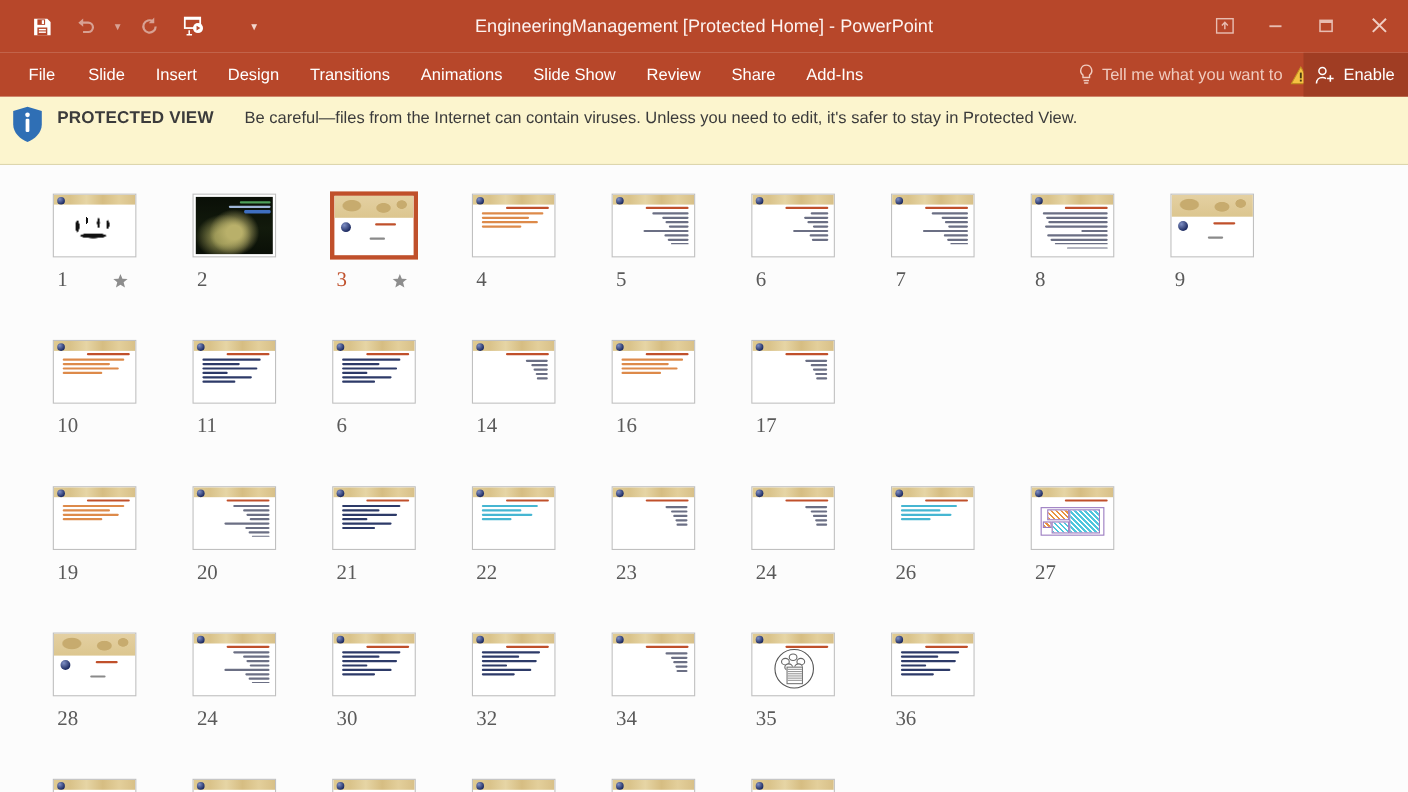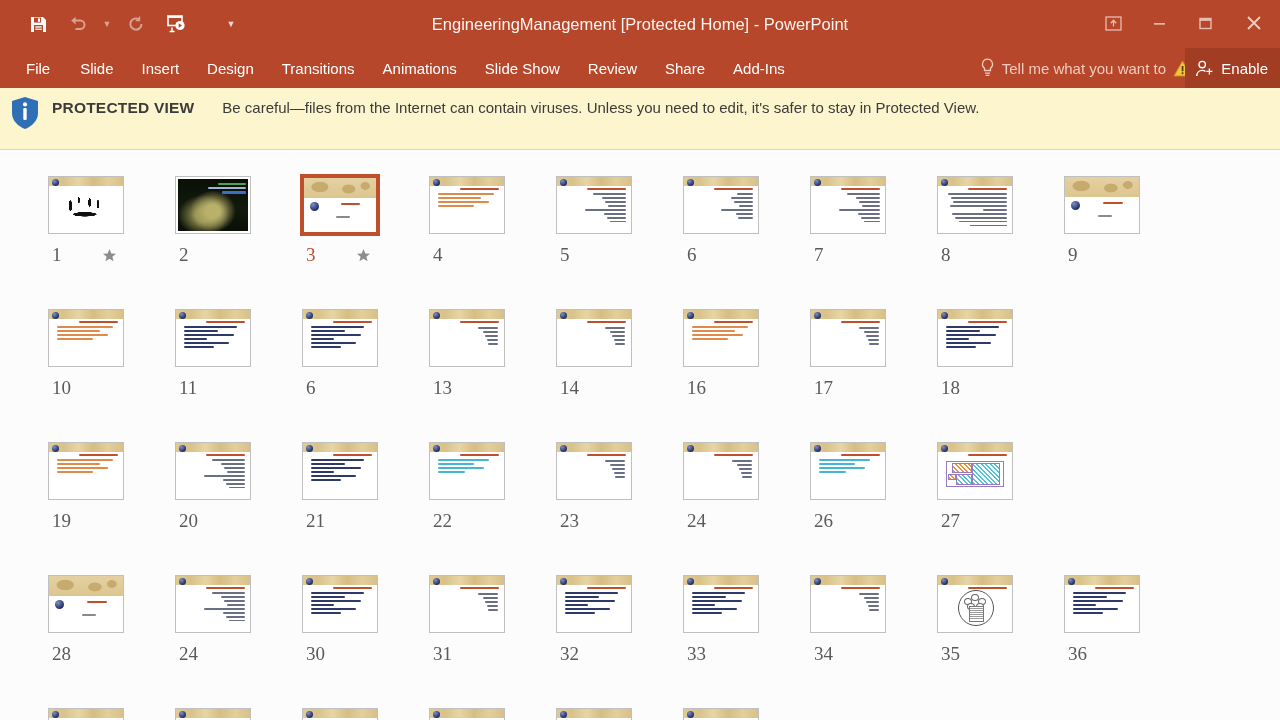--- a/index.html
+++ b/index.html
@@ -615,21 +615,42 @@
             <div class="lineblk" style="left:30px;top:17px;right:6px">
               <div class="txtline" style="width:52%;margin-left:auto"></div>
               <div class="txtline" style="width:40%;margin-left:auto"></div>
               <div class="txtline" style="width:34%;margin-left:auto"></div>
               <div class="txtline" style="width:30%;margin-left:auto"></div>
               <div class="txtline" style="width:26%;margin-left:auto"></div>
             </div>
           </div>
         </div>
         <div class="meta">
-          <span class="snum">13</span>
+          <span class="snum">14</span>
+        </div>
+      </div>
+      <div class="cell">
+        <div class="thumb-wrap">
+          <div class="thumb">
+            <div class="band"></div>
+            <div class="logo"></div>
+            <div class="ttl" style="top:11px"> </div>
+            <div class="lineblk" style="left:40%;top:11px;right:5px">
+              <div class="txtline" style="width:100%;background:#c0502b"></div>
+            </div>
+            <div class="lineblk" style="left:8px;top:16px;right:8px">
+              <div class="ln o" style="width:96%"></div>
+              <div class="ln o" style="width:74%"></div>
+              <div class="ln o" style="width:88%"></div>
+              <div class="ln o" style="width:62%"></div>
+            </div>
+          </div>
+        </div>
+        <div class="meta">
+          <span class="snum">16</span>
         </div>
       </div>
       <div class="cell">
         <div class="thumb-wrap">
           <div class="thumb">
             <div class="band"></div>
             <div class="logo"></div>
             <div class="ttl" style="top:11px"> </div>
             <div class="lineblk" style="left:40%;top:11px;right:5px">
               <div class="txtline" style="width:100%;background:#c0502b"></div>
@@ -637,87 +658,21 @@
             <div class="lineblk" style="left:30px;top:17px;right:6px">
               <div class="txtline" style="width:52%;margin-left:auto"></div>
               <div class="txtline" style="width:40%;margin-left:auto"></div>
               <div class="txtline" style="width:34%;margin-left:auto"></div>
               <div class="txtline" style="width:30%;margin-left:auto"></div>
               <div class="txtline" style="width:26%;margin-left:auto"></div>
             </div>
           </div>
         </div>
         <div class="meta">
-          <span class="snum">14</span>
-        </div>
-      </div>
-      <div class="cell">
-        <div class="thumb-wrap">
-          <div class="thumb">
-            <div class="band"></div>
-            <div class="logo"></div>
-            <div class="ttl" style="top:11px"> </div>
-            <div class="lineblk" style="left:40%;top:11px;right:5px">
-              <div class="txtline" style="width:100%;background:#c0502b"></div>
-            </div>
-            <div class="lineblk" style="left:8px;top:16px;right:8px">
-              <div class="ln o" style="width:96%"></div>
-              <div class="ln o" style="width:74%"></div>
-              <div class="ln o" style="width:88%"></div>
-              <div class="ln o" style="width:62%"></div>
-            </div>
-          </div>
-        </div>
-        <div class="meta">
-          <span class="snum">16</span>
-        </div>
-      </div>
-      <div class="cell">
-        <div class="thumb-wrap">
-          <div class="thumb">
-            <div class="band"></div>
-            <div class="logo"></div>
-            <div class="ttl" style="top:11px"> </div>
-            <div class="lineblk" style="left:40%;top:11px;right:5px">
-              <div class="txtline" style="width:100%;background:#c0502b"></div>
-            </div>
-            <div class="lineblk" style="left:30px;top:17px;right:6px">
-              <div class="txtline" style="width:52%;margin-left:auto"></div>
-              <div class="txtline" style="width:40%;margin-left:auto"></div>
-              <div class="txtline" style="width:34%;margin-left:auto"></div>
-              <div class="txtline" style="width:30%;margin-left:auto"></div>
-              <div class="txtline" style="width:26%;margin-left:auto"></div>
-            </div>
-          </div>
-        </div>
-        <div class="meta">
           <span class="snum">17</span>
-        </div>
-      </div>
-      <div class="cell">
-        <div class="thumb-wrap">
-          <div class="thumb">
-            <div class="band"></div>
-            <div class="logo"></div>
-            <div class="ttl" style="top:11px"> </div>
-            <div class="lineblk" style="left:40%;top:11px;right:5px">
-              <div class="txtline" style="width:100%;background:#c0502b"></div>
-            </div>
-            <div class="lineblk" style="left:8px;top:16px;right:8px">
-              <div class="ln " style="width:92%"></div>
-              <div class="ln " style="width:58%"></div>
-              <div class="ln " style="width:86%"></div>
-              <div class="ln " style="width:40%"></div>
-              <div class="ln " style="width:78%"></div>
-              <div class="ln " style="width:52%"></div>
-            </div>
-          </div>
-        </div>
-        <div class="meta">
-          <span class="snum">18</span>
         </div>
       </div>
     </div>
     <div class="row">
       <div class="cell">
         <div class="thumb-wrap">
           <div class="thumb">
             <div class="band"></div>
             <div class="logo"></div>
             <div class="ttl" style="top:11px"> </div>
@@ -959,77 +914,32 @@
       </div>
       <div class="cell">
         <div class="thumb-wrap">
           <div class="thumb">
             <div class="band"></div>
             <div class="logo"></div>
             <div class="ttl" style="top:11px"> </div>
             <div class="lineblk" style="left:40%;top:11px;right:5px">
               <div class="txtline" style="width:100%;background:#c0502b"></div>
             </div>
-            <div class="lineblk" style="left:30px;top:17px;right:6px">
-              <div class="txtline" style="width:52%;margin-left:auto"></div>
-              <div class="txtline" style="width:40%;margin-left:auto"></div>
-              <div class="txtline" style="width:34%;margin-left:auto"></div>
-              <div class="txtline" style="width:30%;margin-left:auto"></div>
-              <div class="txtline" style="width:26%;margin-left:auto"></div>
-            </div>
-          </div>
-        </div>
-        <div class="meta">
-          <span class="snum">31</span>
-        </div>
-      </div>
-      <div class="cell">
-        <div class="thumb-wrap">
-          <div class="thumb">
-            <div class="band"></div>
-            <div class="logo"></div>
-            <div class="ttl" style="top:11px"> </div>
-            <div class="lineblk" style="left:40%;top:11px;right:5px">
-              <div class="txtline" style="width:100%;background:#c0502b"></div>
-            </div>
             <div class="lineblk" style="left:8px;top:16px;right:8px">
               <div class="ln " style="width:92%"></div>
               <div class="ln " style="width:58%"></div>
               <div class="ln " style="width:86%"></div>
               <div class="ln " style="width:40%"></div>
               <div class="ln " style="width:78%"></div>
               <div class="ln " style="width:52%"></div>
             </div>
           </div>
         </div>
         <div class="meta">
           <span class="snum">32</span>
-        </div>
-      </div>
-      <div class="cell">
-        <div class="thumb-wrap">
-          <div class="thumb">
-            <div class="band"></div>
-            <div class="logo"></div>
-            <div class="ttl" style="top:11px"> </div>
-            <div class="lineblk" style="left:40%;top:11px;right:5px">
-              <div class="txtline" style="width:100%;background:#c0502b"></div>
-            </div>
-            <div class="lineblk" style="left:8px;top:16px;right:8px">
-              <div class="ln " style="width:92%"></div>
-              <div class="ln " style="width:58%"></div>
-              <div class="ln " style="width:86%"></div>
-              <div class="ln " style="width:40%"></div>
-              <div class="ln " style="width:78%"></div>
-              <div class="ln " style="width:52%"></div>
-            </div>
-          </div>
-        </div>
-        <div class="meta">
-          <span class="snum">33</span>
         </div>
       </div>
       <div class="cell">
         <div class="thumb-wrap">
           <div class="thumb">
             <div class="band"></div>
             <div class="logo"></div>
             <div class="ttl" style="top:11px"> </div>
             <div class="lineblk" style="left:40%;top:11px;right:5px">
               <div class="txtline" style="width:100%;background:#c0502b"></div>

